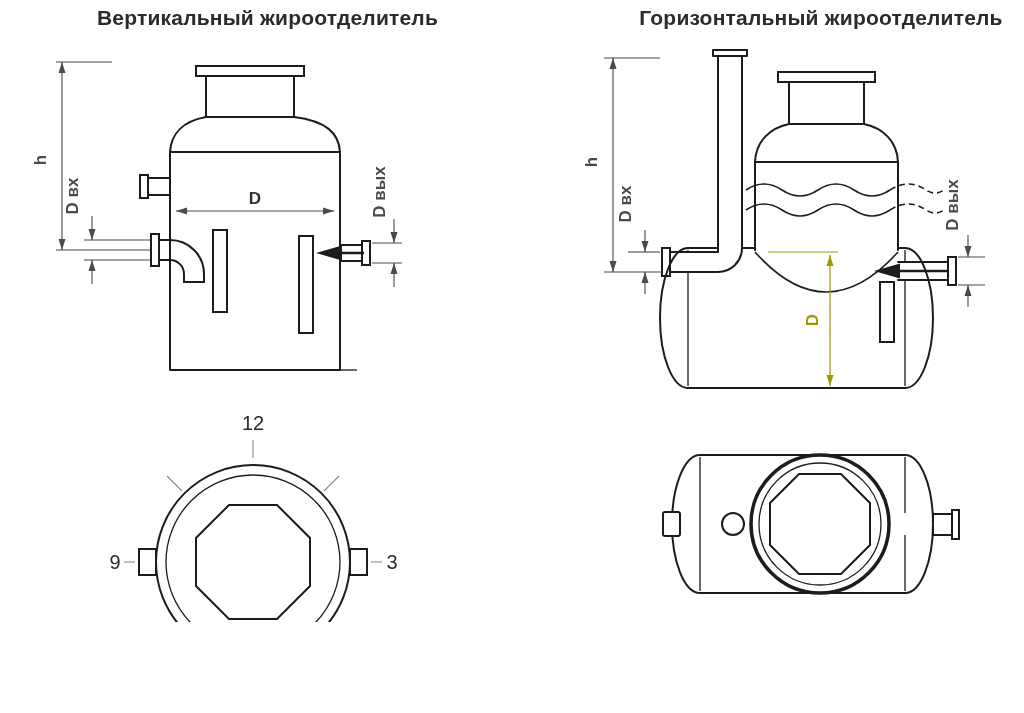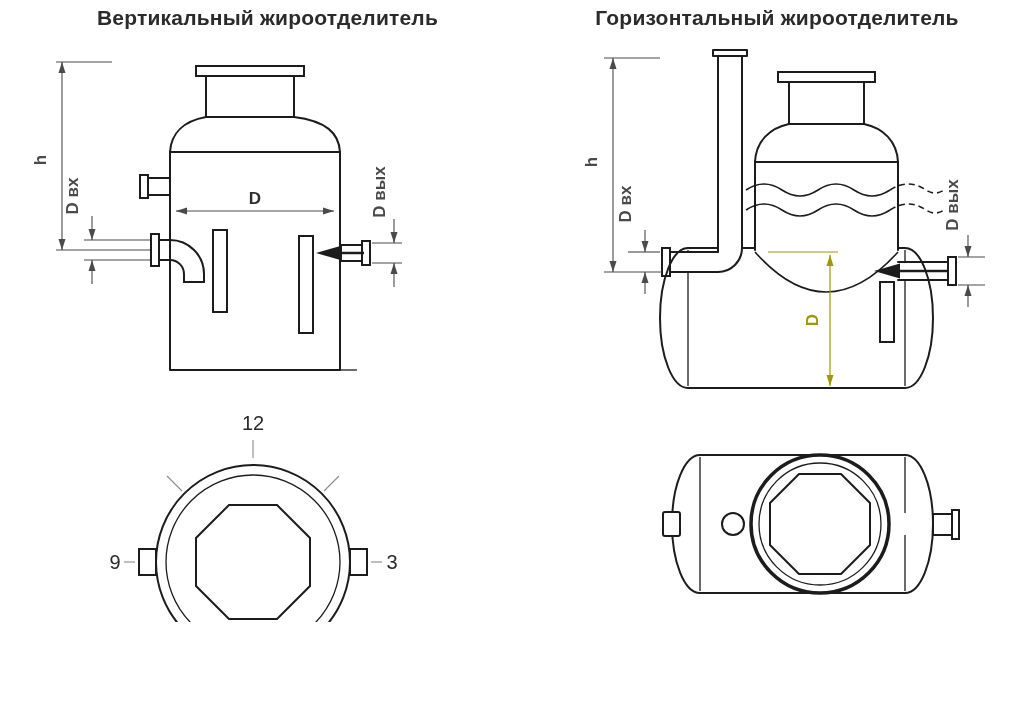--- a/index.html
+++ b/index.html
@@ -5,21 +5,21 @@
   html,body{margin:0;padding:0;background:#fff;}
   .canvas{
     position:relative;width:1024px;height:622px;background:#ffffff;
     font-family:"Liberation Sans",sans-serif;overflow:hidden;
   }
   .title{
     position:absolute;top:6px;font-size:21px;font-weight:700;color:#2b2b2b;
     text-align:center;letter-spacing:.2px;
   }
   .title.left{left:75px;width:385px;}
-  .title.right{left:578px;width:398px;}
+  .title.right{left:622px;width:398px;}
   svg{position:absolute;left:0;top:0;}
   .ln{stroke:#1c1c1c;stroke-width:2;fill:none;stroke-linecap:round;}
   .ln-thin{stroke:#1c1c1c;stroke-width:1.3;fill:none;}
   .ln-med{stroke:#1c1c1c;stroke-width:1.6;fill:none;}
   .dimln{stroke:#4a4a4a;stroke-width:1.1;fill:none;}
   .accln{stroke:#9c9a00;stroke-width:1.2;fill:none;}
   .tick{stroke:#8a8a8a;stroke-width:1.1;fill:none;}
   .dimtxt{font-size:17px;font-weight:700;fill:#4a4a4a;}
   .dimtxtD{font-size:17px;font-weight:700;fill:#303030;}
   .acctxt{font-size:17px;font-weight:700;fill:#9c9a00;}

